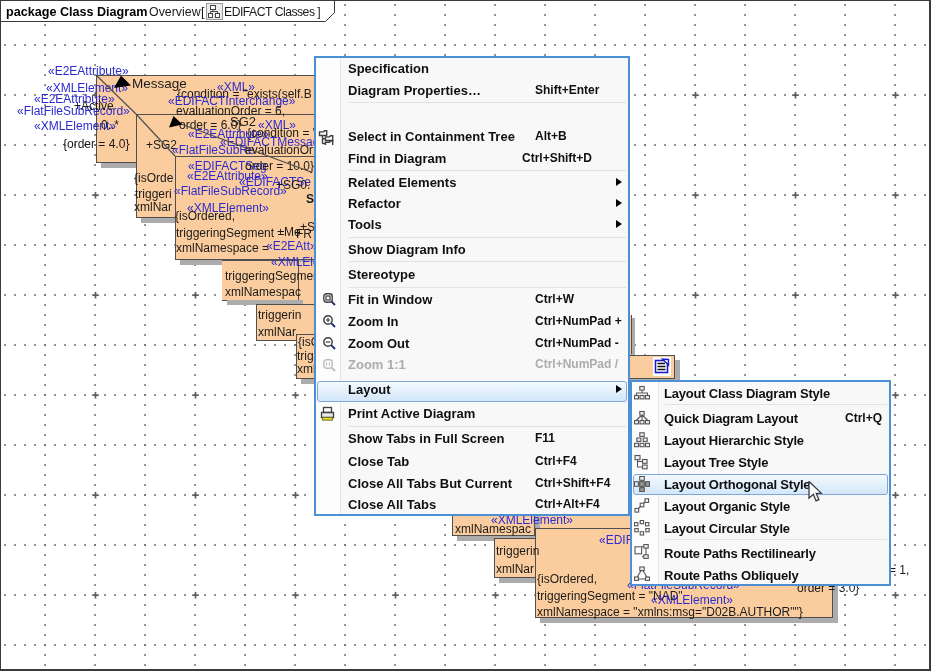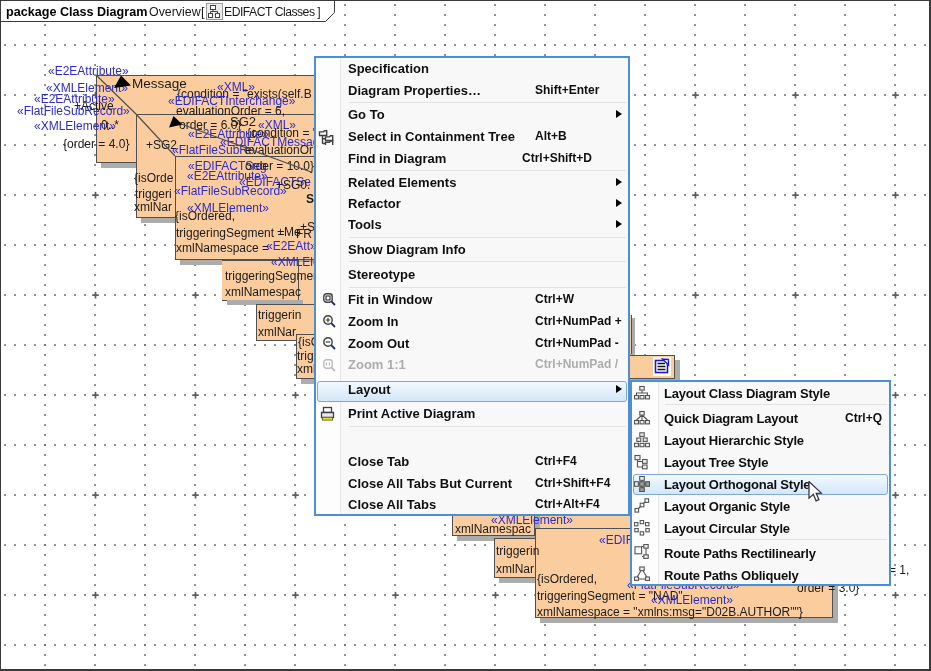--- a/index.html
+++ b/index.html
@@ -178,24 +178,20 @@
   <div id="menu" class="menu" style="left:314px;top:56px;width:312px;height:456px;">
     <div class="istrip" style="width:24px;"></div>
     <div class="mr" style="top:0px;">
         <span class="lb" style="left:32px;">Specification</span>
       </div>
     <div class="mr" style="top:22px;">
         <span class="lb" style="left:32px;">Diagram Properties…</span>
         <span class="sc" style="left:219px;">Shift+Enter</span>
       </div>
     <div class="sep" style="top:44px;"></div>
-    <div class="mr" style="top:45.9px;">
-        <span class="lb" style="left:32px;">Go To</span>
-        <span class="ar" style="left:300px;"></span>
-      </div>
     <div class="mr" style="top:68.2px;">
         <span class="lb" style="left:32px;">Select in Containment Tree</span>
         <span class="sc" style="left:219px;">Alt+B</span>
       </div>
     <div class="mr" style="top:90px;">
         <span class="lb" style="left:32px;">Find in Diagram</span>
         <span class="sc" style="left:206px;">Ctrl+Shift+D</span>
       </div>
     <div class="sep" style="top:112.3px;"></div>
     <div class="mr" style="top:113.8px;">
@@ -237,20 +233,24 @@
       </div>
     <div class="hl" style="top:323px;height:19px;"></div>
     <div class="mr" style="top:322px;height:19px;">
         <span class="lb" style="left:32px;line-height:19px;">Layout</span>
         <span class="ar" style="left:300px;top:5px;"></span>
       </div>
     <div class="mr" style="top:345px;text-align:center;">
         <span class="lb" style="left:32px;">Print Active Diagram</span>
       </div>
     <div class="sep" style="top:368.3px;"></div>
+    <div class="mr" style="top:370.4px;">
+        <span class="lb" style="left:32px;">Show Tabs in Full Screen</span>
+        <span class="sc" style="left:219px;">F11</span>
+      </div>
     <div class="mr" style="top:393.4px;">
         <span class="lb" style="left:32px;">Close Tab</span>
         <span class="sc" style="left:219px;">Ctrl+F4</span>
       </div>
     <div class="mr" style="top:414.7px;">
         <span class="lb" style="left:32px;">Close All Tabs But Current</span>
         <span class="sc" style="left:219px;">Ctrl+Shift+F4</span>
       </div>
     <div class="mr" style="top:436.3px;">
         <span class="lb" style="left:32px;">Close All Tabs</span>

